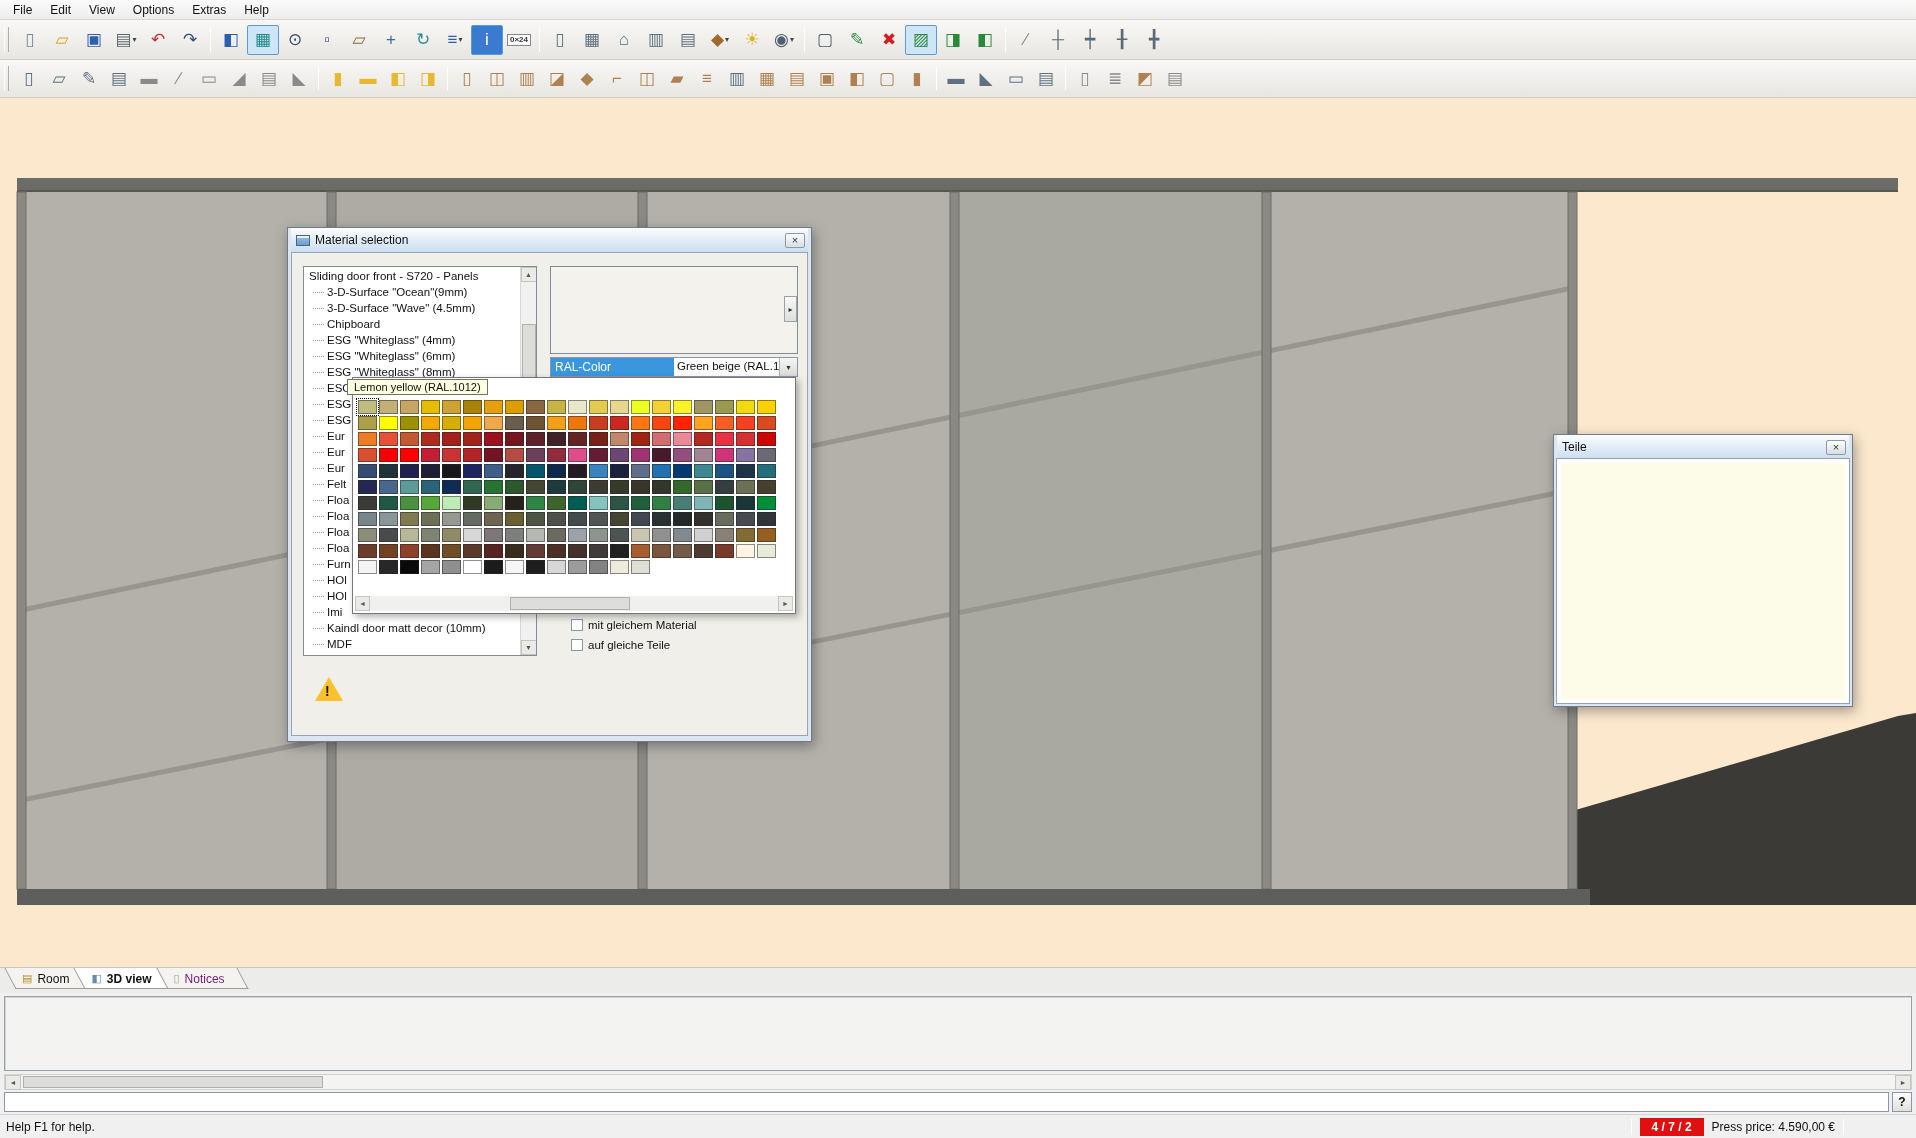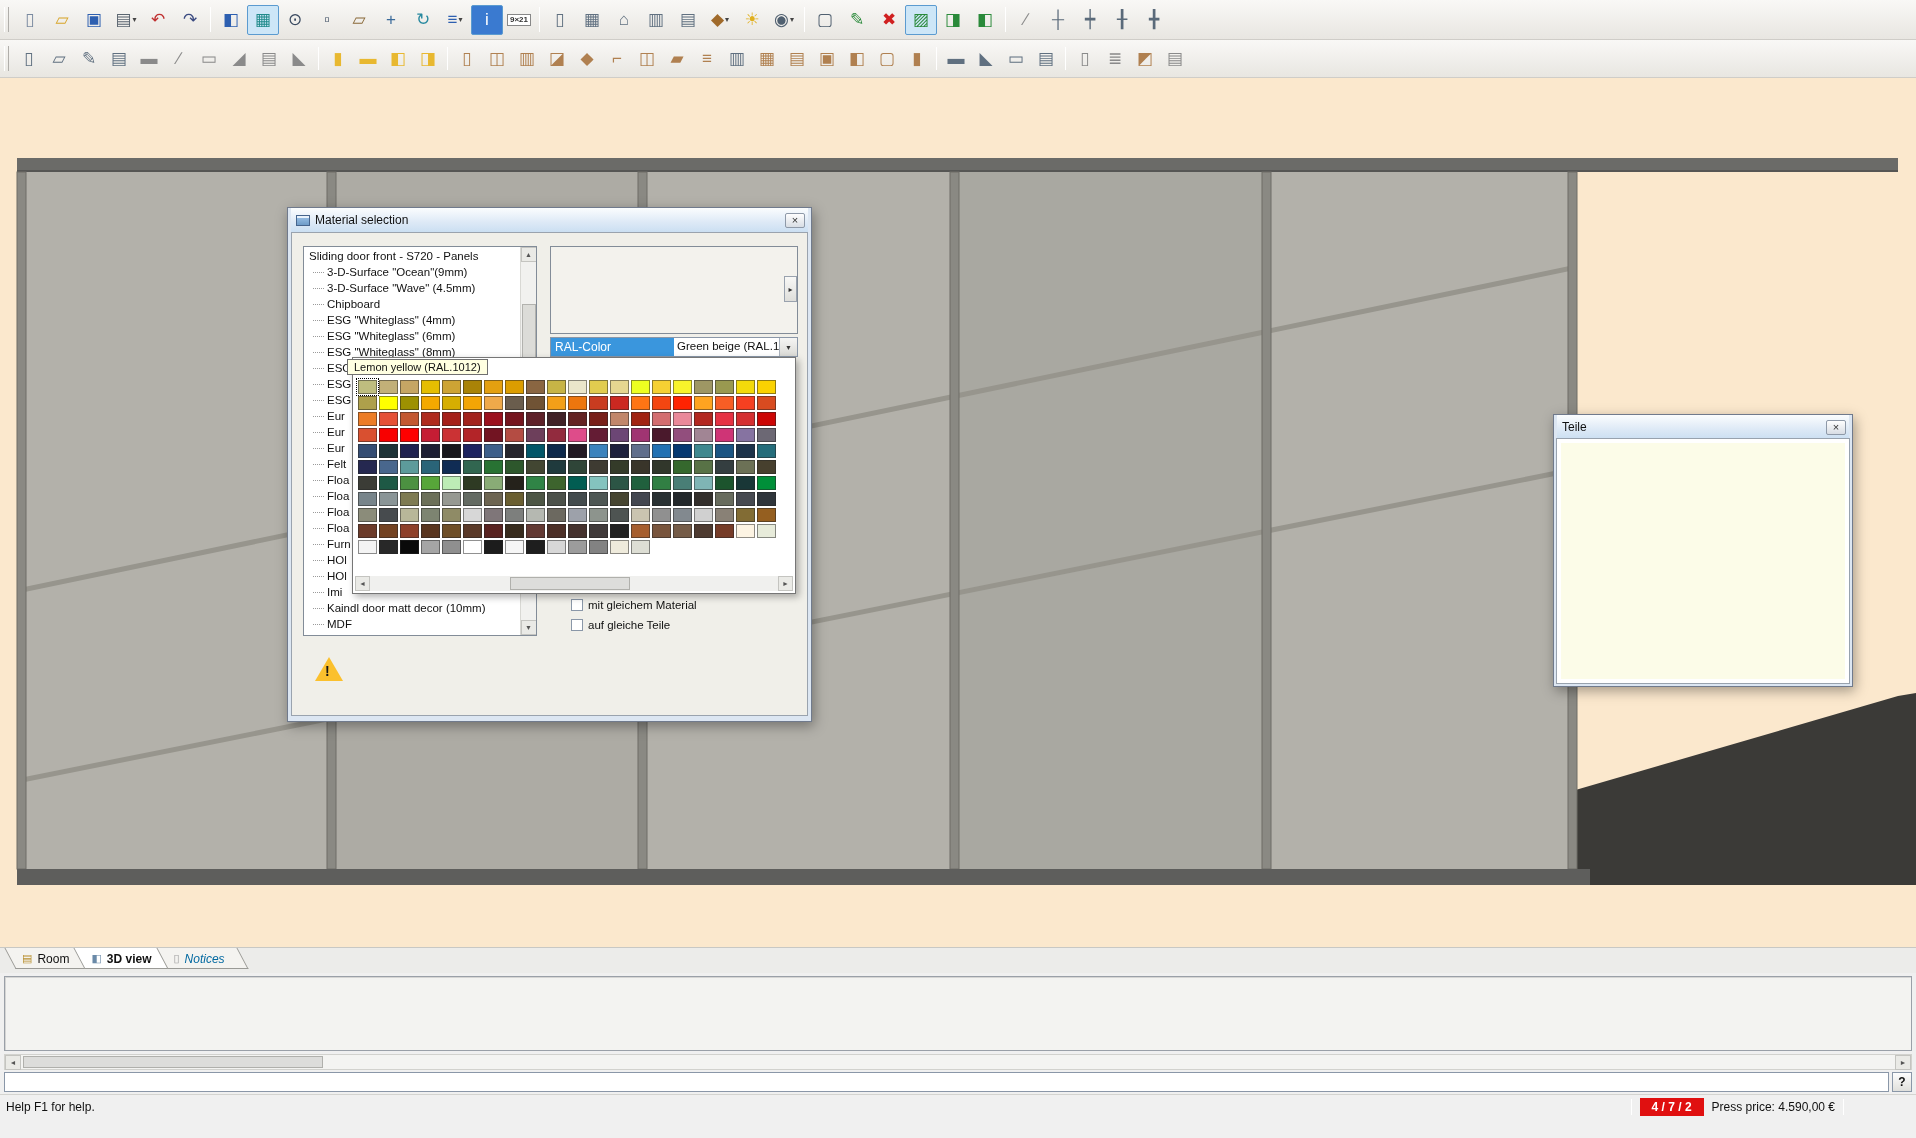--- a/index.html
+++ b/index.html
@@ -83,41 +83,49 @@
 .info-win{left:1553px;top:336px;width:300px;height:273px}
 .info-content{height:244px;border:4px solid #ffffff;box-shadow:0 0 0 1px #98a2ae;background:var(--info-content)}
 
 
 .tabbar{height:26px;background:#ececea;border-top:1px solid #c8c8c4;display:flex;align-items:flex-start;padding-left:10px}
 .tab{position:relative;height:21px;padding:0 18px 0 12px;display:flex;align-items:center;gap:5px;margin-right:-8px;cursor:default}
 .tab::before{content:"";position:absolute;inset:0;background:#f4f3f0;border:1px solid #9a9a96;border-top:none;transform:skewX(28deg)}
 .tab>*{position:relative;z-index:1}
 .tab.active::before{background:#ffffff}
 .tab.active .tab-label{font-weight:bold}
-.tab.notices .tab-label{color:#0369a1;font-style:italic}
+.tab.notices .tab-label{color:#701a75;}
 .tab-icon{font-size:11px;line-height:1}
 .panel-wrap{height:81px;padding:3px 4px;background:#f0f0f0}
 .panel{height:100%;background:#f3f3f1;border:1px solid #9aa0a8;box-shadow:inset 1px 1px 0 rgba(110,110,110,.22)}
 .hscroll{height:16px;margin:0 4px;background:#f4f4f2;border:1px solid #d2d2ce;display:flex;align-items:center;justify-content:space-between}
 .hthumb{width:300px;height:12px;background:#dddddb;border:1px solid #b0b0ac;margin-right:auto;margin-left:2px}
 .inputrow{height:22px;margin:1px 4px;display:flex;gap:3px;align-items:center}
 .inputbox{flex:1;height:20px;background:#fff;border:1px solid #8a97a8}
 .help-btn{width:20px;height:20px;border:1px solid #8a97a8;background:linear-gradient(#fdfdfd,#e0e0dc);display:flex;align-items:center;justify-content:center;font-weight:bold;font-size:12px;cursor:default}
 .statusbar{height:24px;background:#f0f0f0;border-top:1px solid #d4d4d0;display:flex;align-items:center;padding:0 6px}
 .sb-spacer{flex:1}
 .sb-div{width:1px;height:16px;background:#c6c6c2;border-right:1px solid #fff;margin:0 8px}
 .sb-badge{background:var(--badge-red);color:#fff;font-weight:bold;padding:2px 12px;font-size:12px}
 .sb-price{margin-left:8px}
 .sb-end{width:58px}
 </style>
 </head>
 <body>
 
 <div class="app">
 
+  <div class="menubar">
+      <span class="menu-item">File</span>
+      <span class="menu-item">Edit</span>
+      <span class="menu-item">View</span>
+      <span class="menu-item">Options</span>
+      <span class="menu-item">Extras</span>
+      <span class="menu-item">Help</span>
+    </div>
 
   <div class="toolbar t1">
       <div class="tb-grip"></div>
       <div class="tb-btn">
         <span class="tb-glyph" style="color: rgb(122, 138, 160);">▯</span>
       </div>
       <div class="tb-btn">
         <span class="tb-glyph" style="color: rgb(216, 166, 44);">▱</span>
       </div>
       <div class="tb-btn">
@@ -156,21 +164,21 @@
         <span class="tb-glyph" style="color: rgb(42, 138, 160);">↻</span>
       </div>
       <div class="tb-btn">
         <span class="tb-glyph" style="color: rgb(45, 95, 176);">≡</span>
         <span class="tb-dd">▾</span>
       </div>
       <div class="tb-btn active" style="background: rgb(58, 122, 208);">
         <span class="tb-glyph" style="color: rgb(255, 255, 255);">i</span>
       </div>
       <div class="tb-btn">
-        <span class="tb-glyph small" style="color: rgb(51, 51, 51);">9×21</span>
+        <span class="tb-glyph small" style="color: rgb(51, 51, 51);">0×24</span>
       </div>
       <div class="tb-sep"></div>
       <div class="tb-btn">
         <span class="tb-glyph" style="color: rgb(96, 112, 128);">▯</span>
       </div>
       <div class="tb-btn">
         <span class="tb-glyph" style="color: rgb(96, 112, 128);">▦</span>
       </div>
       <div class="tb-btn">
         <span class="tb-glyph" style="color: rgb(96, 112, 128);">⌂</span>

